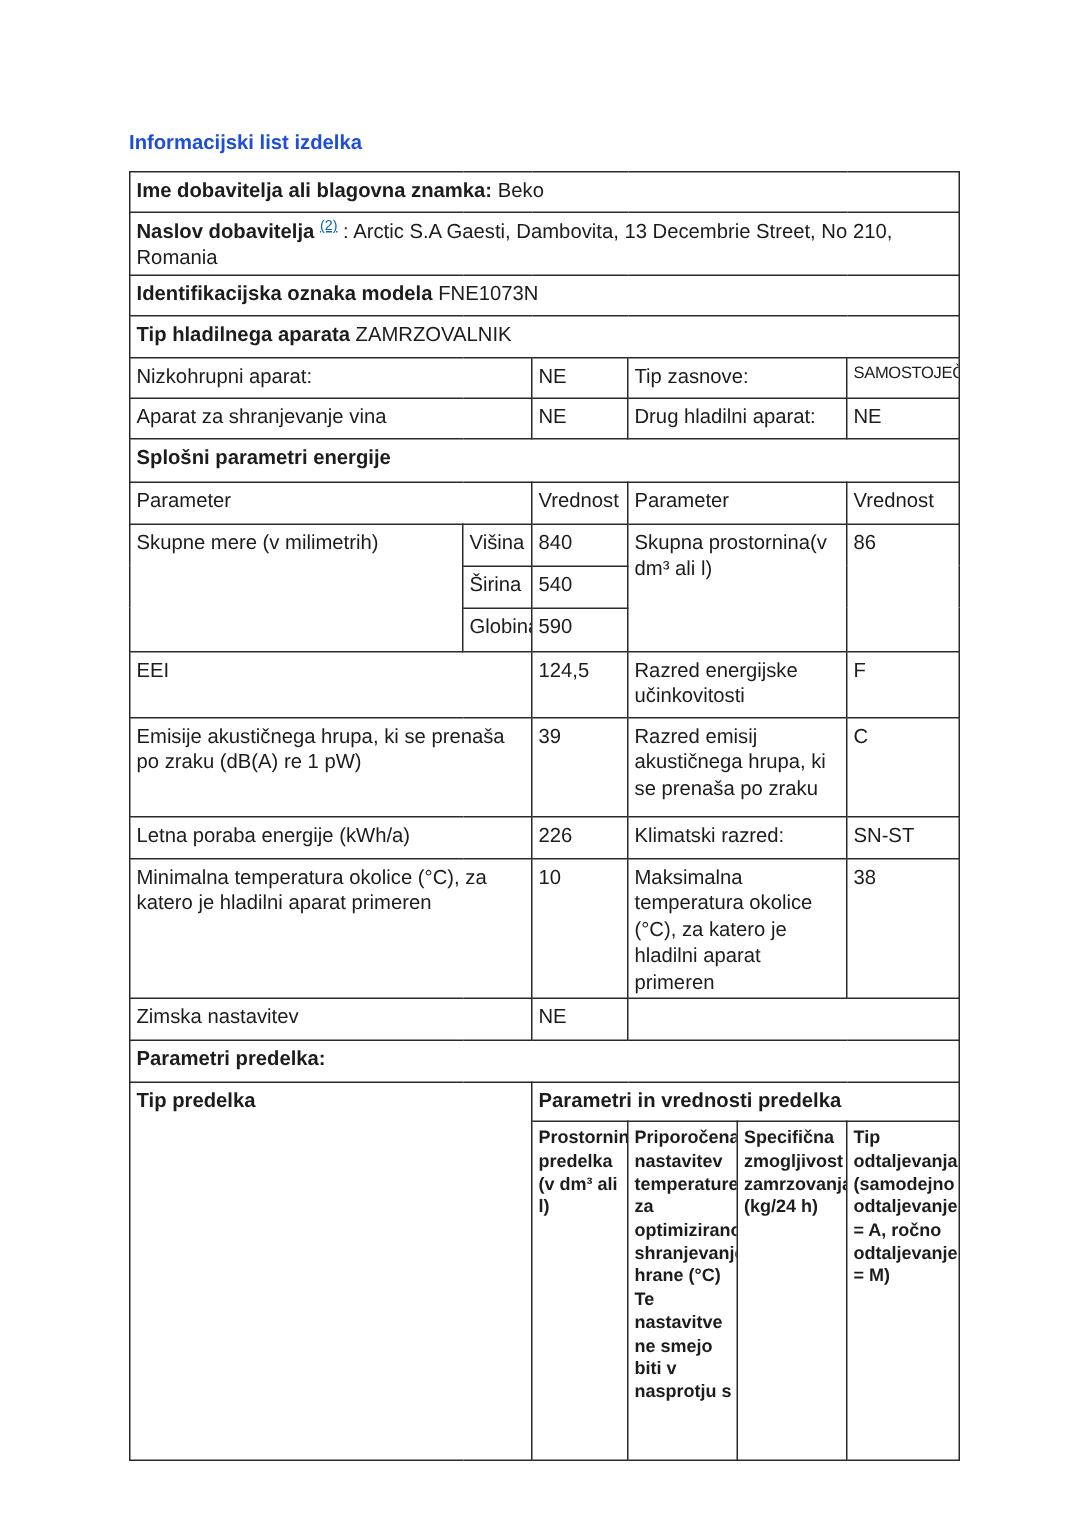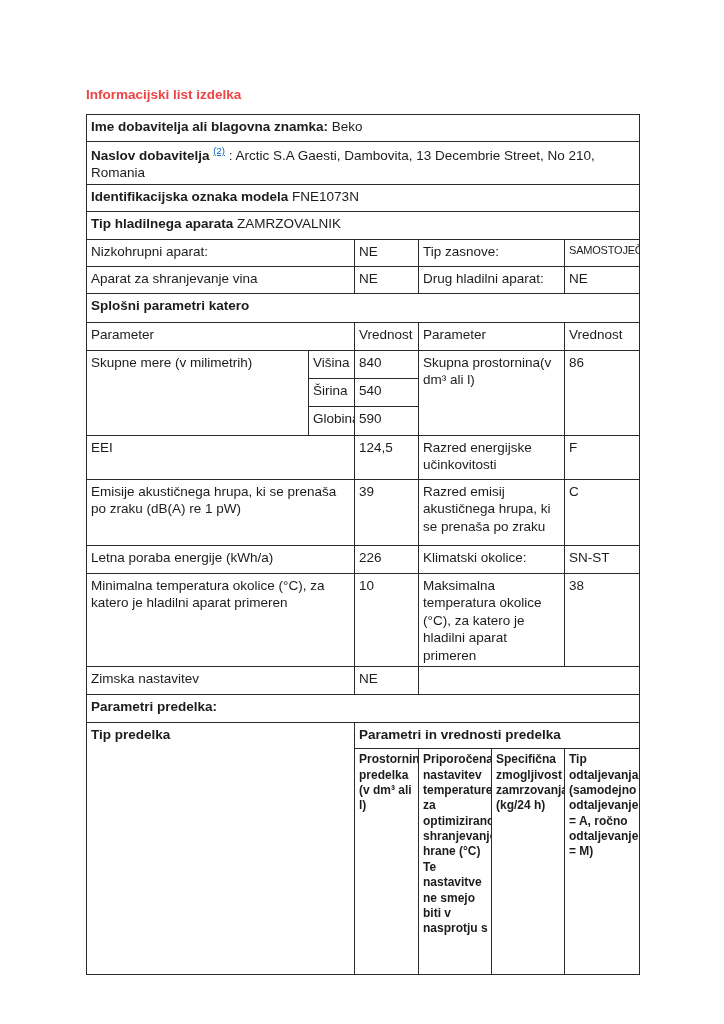--- a/index.html
+++ b/index.html
@@ -12,21 +12,21 @@
   }
   .page {
     width: 724px; height: 1024px;
     padding: 87px 0 0 86px;
     background: #ffffff;
   }
   .doc-title {
     font-size: 13.5px;
     font-weight: bold;
     margin: 0 0 12px 0;
-    color: #ef4444;
+    color: #1d4ed8;
   }
   table.fiche {
     border-collapse: collapse;
     table-layout: fixed;
     width: 553px;
     font-size: 13.5px;
     line-height: 1.3;
   }
   table.fiche td {
     border: 1px solid #2a2a2a;
@@ -102,21 +102,21 @@
       </tr>
 
       <tr class="h27">
         <td colspan="2">Aparat za shranjevanje vina</td>
         <td class="val">NE</td>
         <td colspan="2">Drug hladilni aparat:</td>
         <td>NE</td>
       </tr>
 
       <tr class="h29">
-        <td colspan="6" class="b">Splošni parametri katero</td>
+        <td colspan="6" class="b">Splošni parametri energije</td>
       </tr>
 
       <tr class="h28">
         <td colspan="2">Parameter</td>
         <td>Vrednost</td>
         <td colspan="2">Parameter</td>
         <td>Vrednost</td>
       </tr>
 
       <tr class="h28">
@@ -145,21 +145,21 @@
       <tr class="h66">
         <td colspan="2">Emisije akustičnega hrupa, ki se prenaša po zraku (dB(A) re 1 pW)</td>
         <td class="val">39</td>
         <td colspan="2">Razred emisij akustičnega hrupa, ki se prenaša po zraku</td>
         <td>C</td>
       </tr>
 
       <tr class="h28">
         <td colspan="2">Letna poraba energije (kWh/a)</td>
         <td class="val">226</td>
-        <td colspan="2">Klimatski okolice:</td>
+        <td colspan="2">Klimatski razred:</td>
         <td>SN-ST</td>
       </tr>
 
       <tr class="h64">
         <td colspan="2">Minimalna temperatura okolice (°C), za katero je hladilni aparat primeren</td>
         <td class="val">10</td>
         <td colspan="2">Maksimalna temperatura okolice (°C), za katero je hladilni aparat primeren</td>
         <td>38</td>
       </tr>
 

